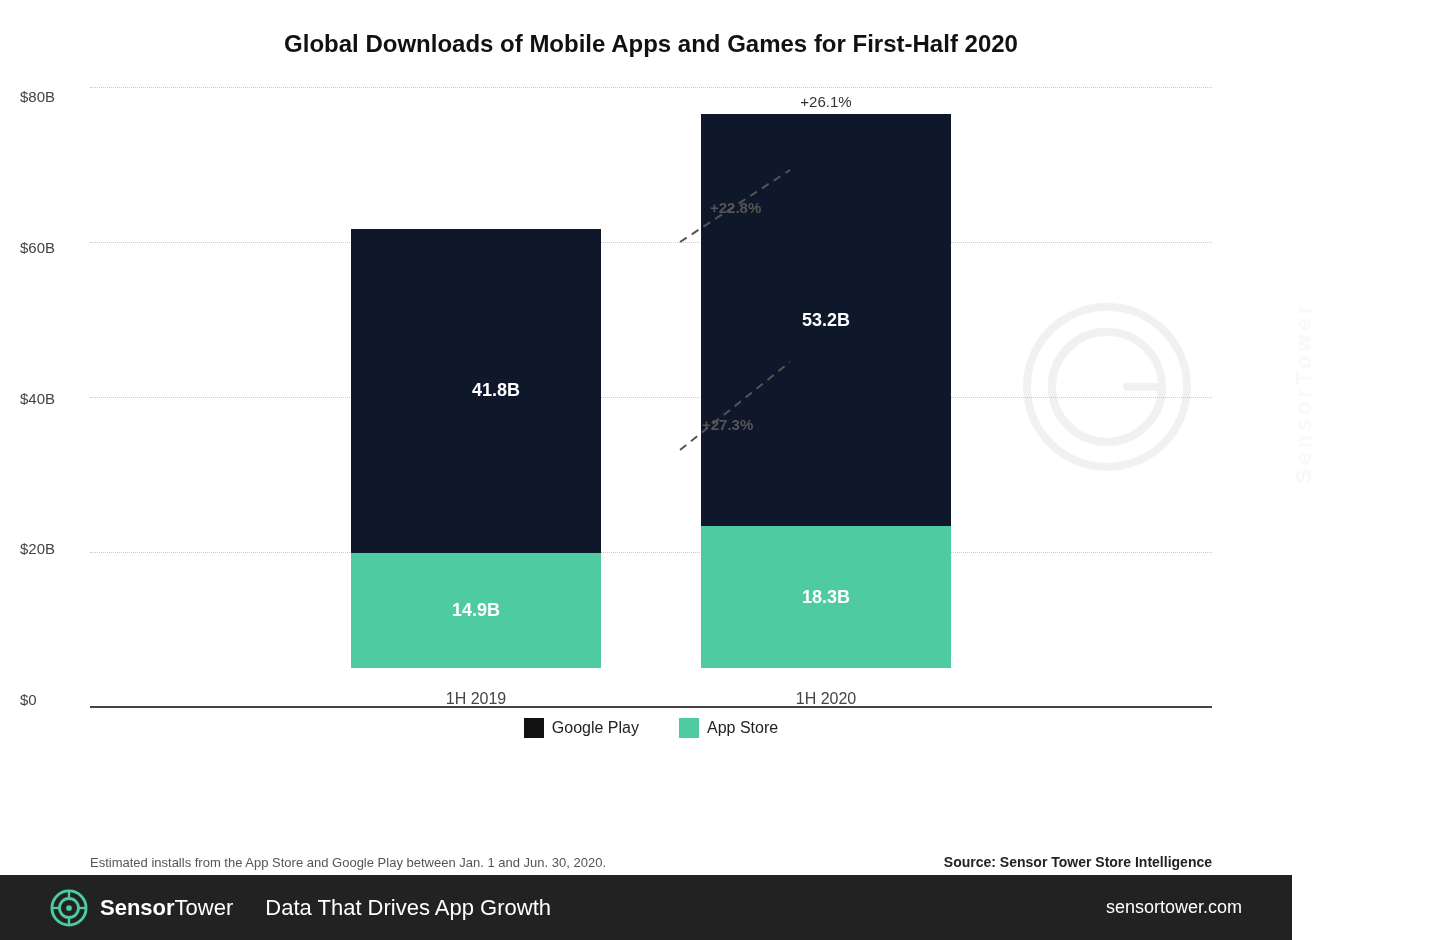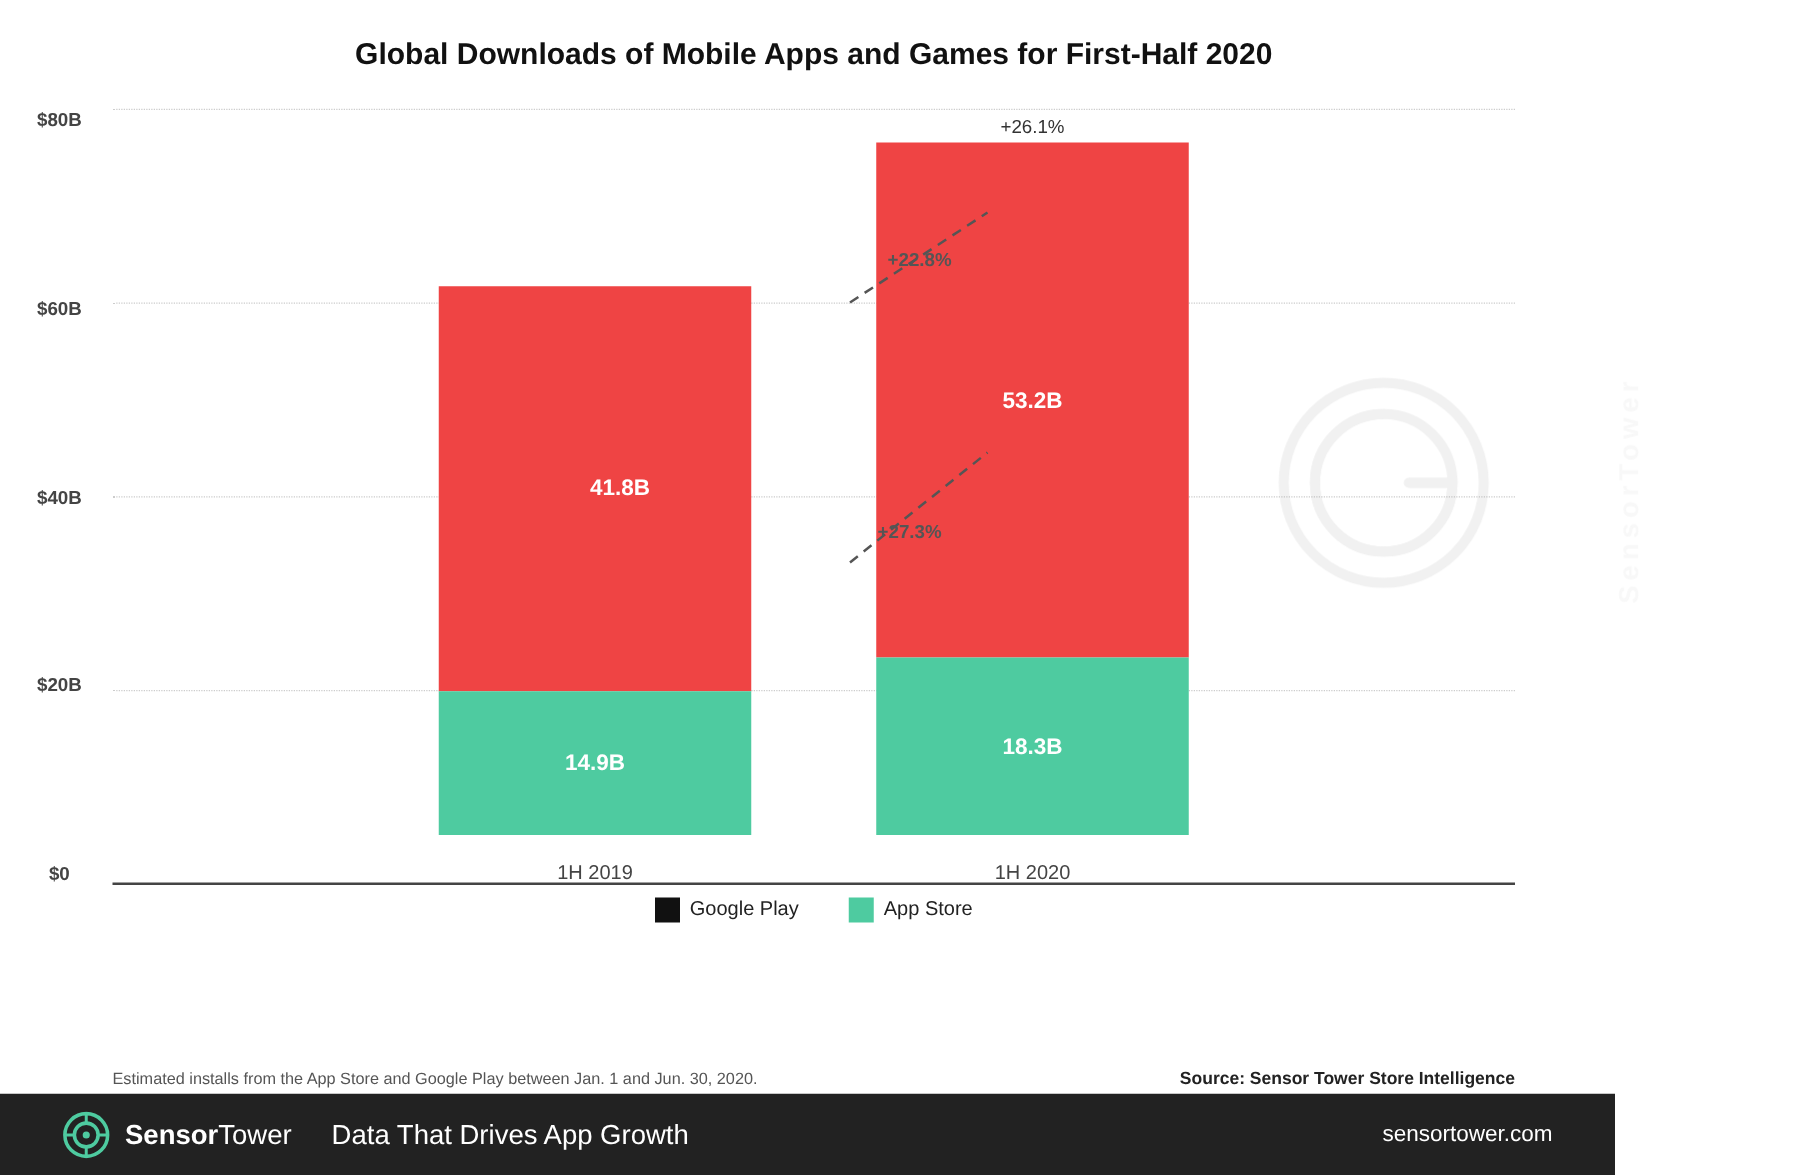--- a/index.html
+++ b/index.html
@@ -46,23 +46,22 @@
       top: 0;
       height: 100%;
       display: flex;
       flex-direction: column-reverse;
       justify-content: space-between;
     }
 
     .y-label {
       font-size: 15px;
       color: #444;
-      text-align: center;
+      text-align: left;
       width: 55px;
-      font-weight: bold;
     }
 
     
     .grid-lines {
       position: absolute;
       top: 0;
       left: 0;
       width: 100%;
       height: 100%;
     }
@@ -95,21 +94,21 @@
     }
 
     .stacked-bar {
       width: 250px;
       display: flex;
       flex-direction: column-reverse;
       position: relative;
     }
 
     .bar-segment-black {
-      background: #ef4444;
+      background: #0f172a;
       width: 100%;
       display: flex;
       align-items: center;
       justify-content: center;
     }
 
     .bar-segment-green {
       background: #4ecba0;
       width: 100%;
       display: flex;

